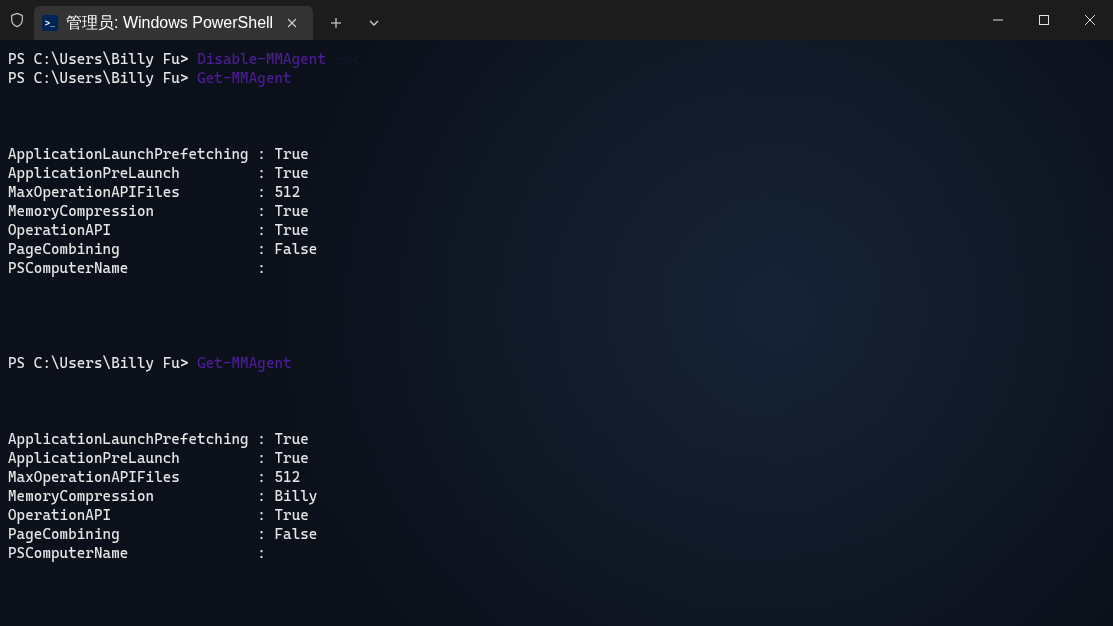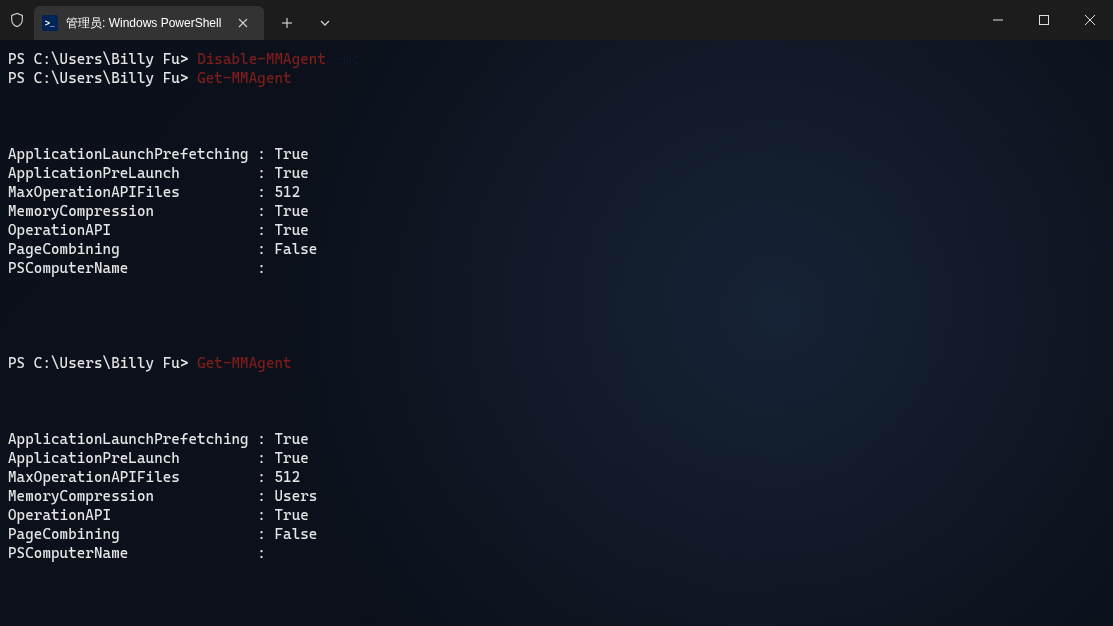--- a/index.html
+++ b/index.html
@@ -47,21 +47,21 @@
       background: #012456;
       border-radius: 2px;
       display:flex; align-items:center; justify-content:center;
       color:#fff;
       font-size: 9px;
       font-weight: bold;
       font-family: sans-serif;
     }
     .tab-title {
       color: #ffffff;
-      font-size: 12px;
+      font-size: 16px;
       font-family: "Segoe UI", sans-serif;
       white-space: nowrap;
     }
     .tab-close {
       margin-left: auto;
       width: 22px; height: 22px;
       display:flex; align-items:center; justify-content:center;
       color:#d0d0d0;
       border-radius:3px;
       cursor:pointer;
@@ -97,21 +97,21 @@
     .win-btn svg { width: 10px; height: 10px; }
 
     
     .terminal {
       padding: 10px 8px 8px 8px;
       font-size: 14.5px;
       line-height: 19px;
       letter-spacing: 0.1px;
     }
     .line { white-space: pre; color: #e6e6e6; }
-    .cmd-yellow { color: #7f1d1d; }
+    .cmd-yellow { color: #4c1d95; }
     .cmd-gray { color: #0f172a; }
     .gapbig { height: 57px; }
     @keyframes blink { 50% { opacity: 0; } }
   </style>
 </head>
 <body>
 
 <div class="titlebar">
   <div class="shield-slot">
     <svg viewBox="0 0 24 24" fill="none" stroke="currentColor" stroke-width="1.8">
@@ -182,20 +182,20 @@
 
   <div class="gapbig"></div>
   <div style="height:19px"></div>
   <div class="line"><span>PS C:\Users\Billy Fu&gt; </span><span class="cmd-yellow">Get-MMAgent</span></div>
 
   <div class="gapbig"></div>
 
   <div class="line">ApplicationLaunchPrefetching : True</div>
   <div class="line">ApplicationPreLaunch         : True</div>
   <div class="line">MaxOperationAPIFiles         : 512</div>
-  <div class="line">MemoryCompression            : Users</div>
+  <div class="line">MemoryCompression            : Billy</div>
   <div class="line">OperationAPI                 : True</div>
   <div class="line">PageCombining                : False</div>
   <div class="line">PSComputerName               :</div>
 
   <div class="gapbig"></div>
 
 </div>
 
 </body></html>

